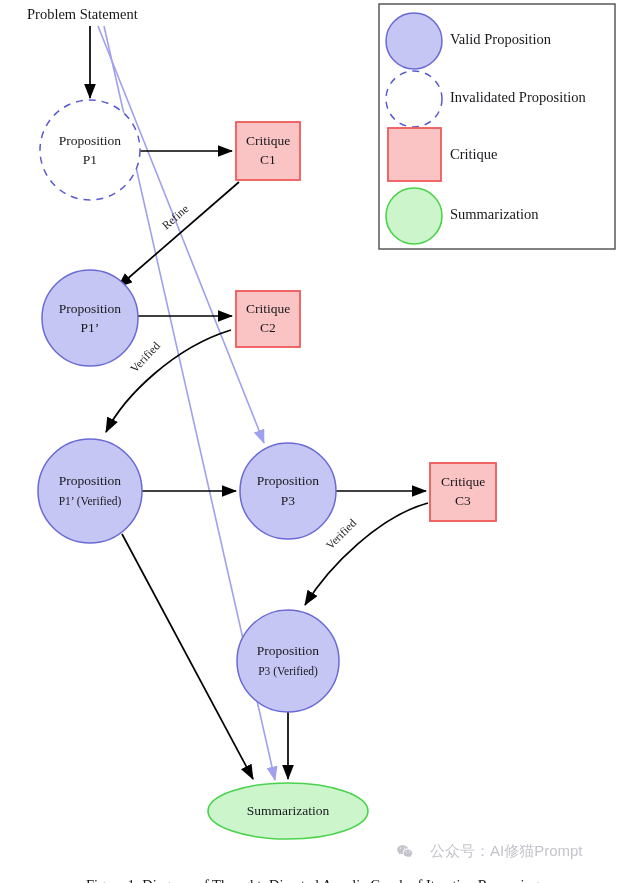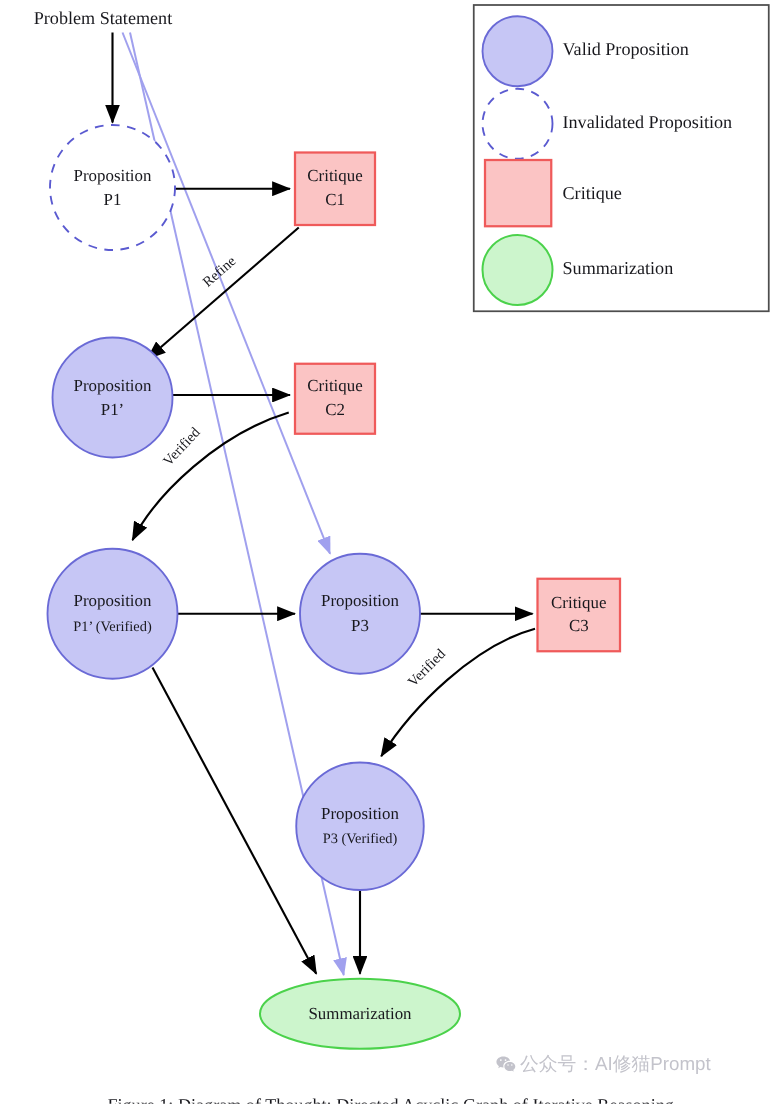--- a/index.html
+++ b/index.html
@@ -63,21 +63,21 @@
     color: #18181d;
     font-family: "Liberation Serif", "DejaVu Serif", serif;
     white-space: nowrap;
   }
   .watermark {
     position: absolute;
     left: 396px;
     top: 842px;
     display: flex;
     align-items: center;
-    gap: 3px;
+    gap: 17px;
     font-family: "Liberation Sans", "DejaVu Sans", sans-serif;
     font-size: 15px;
     color: #b9b9c2;
     opacity: 0.85;
     pointer-events: none;
     white-space: nowrap;
   }
   .wm-icon {
     width: 17px;
     height: 17px;

